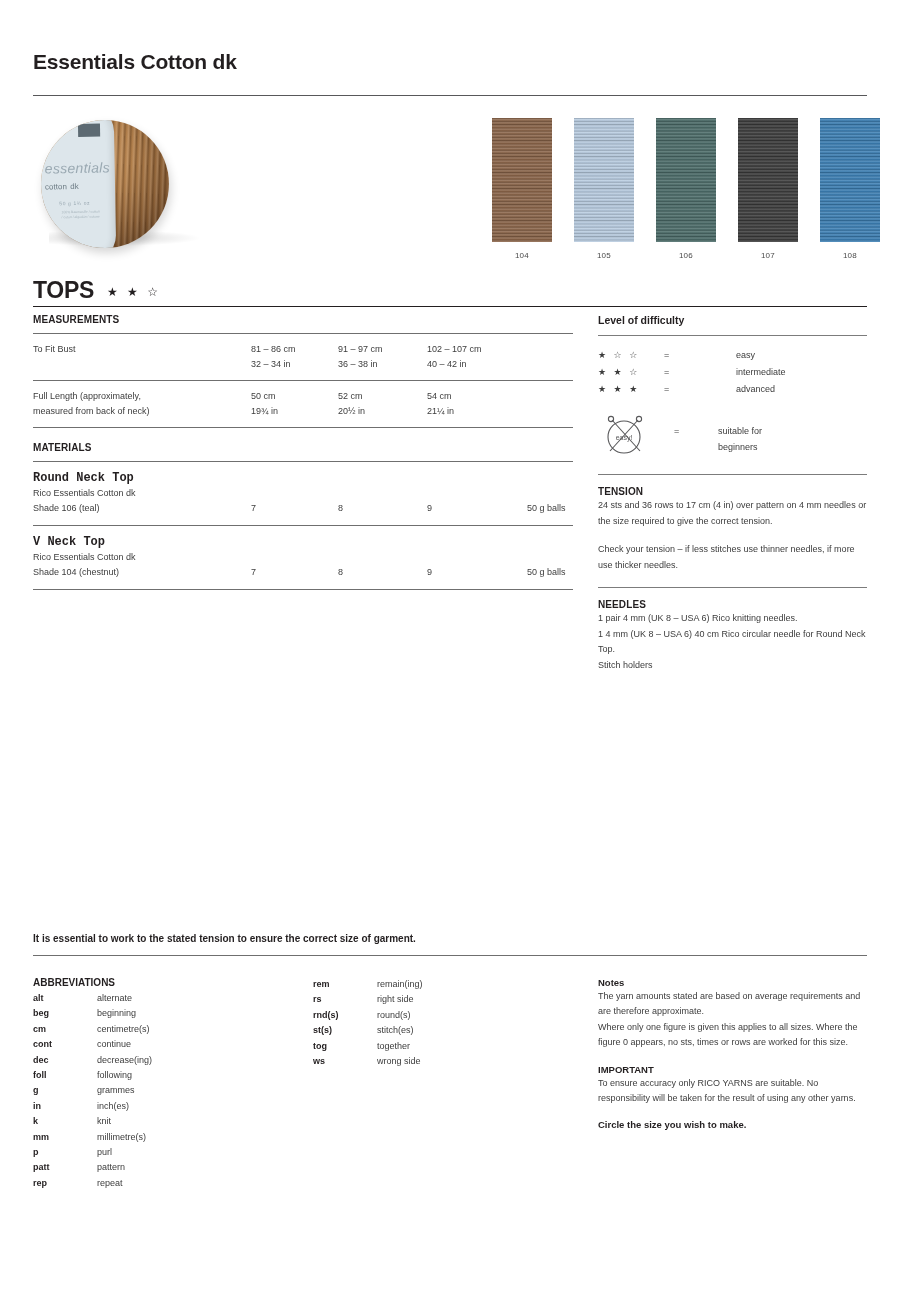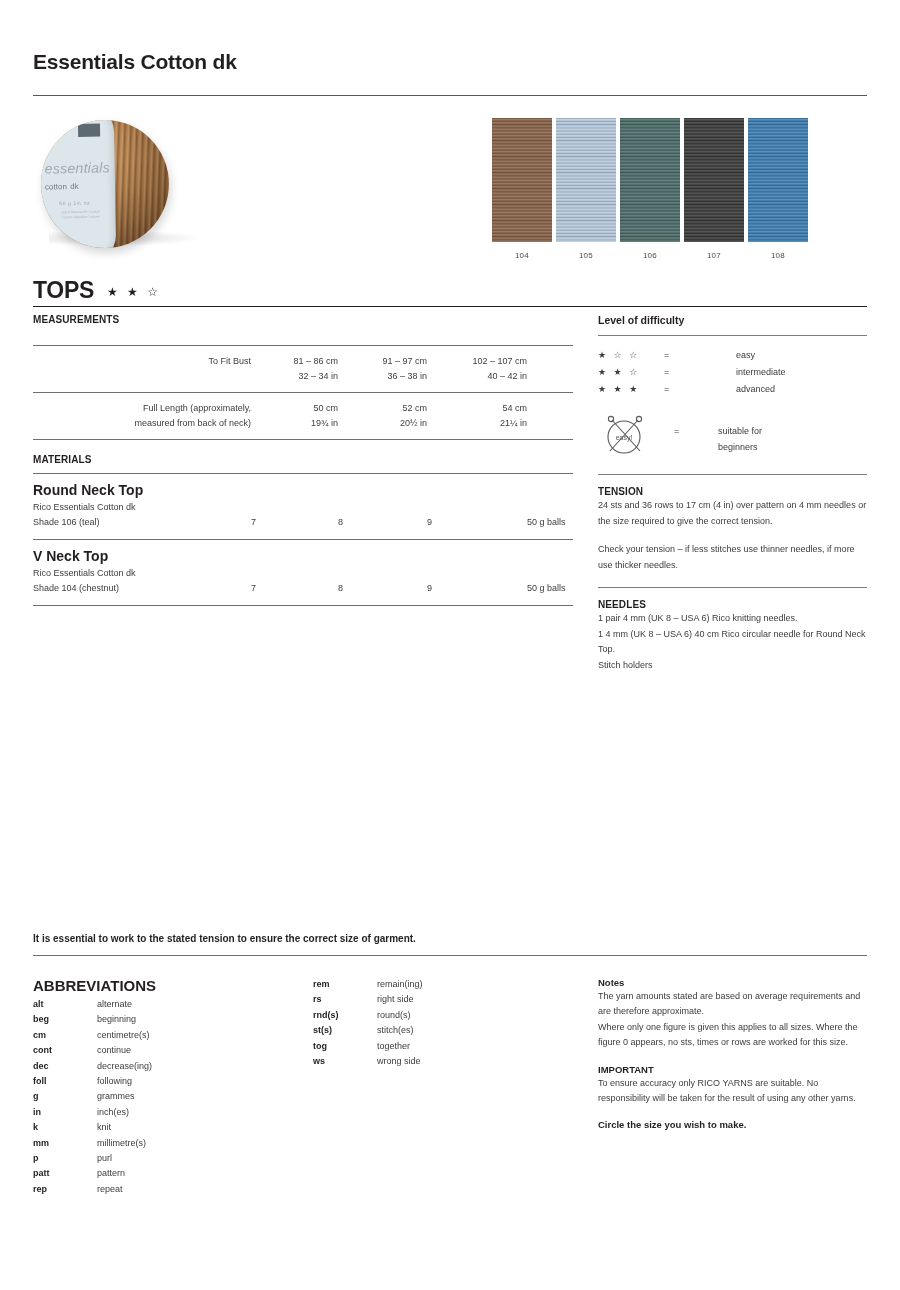--- a/index.html
+++ b/index.html
@@ -47,68 +47,68 @@
   .band-t2 span { font-size: 8px; font-weight: normal; }
   .band-t3 { position: absolute; left: 22px; top: 84px; font-size: 5px; color: #9aa9b2; letter-spacing: .6px; }
   .band-t4 { position: absolute; left: 24px; top: 94px; font-size: 3.4px; color: #a7b4bc; line-height: 4.6px; width: 40px; }
   .ball-shadow {
     position: absolute; left: 16px; top: 118px; width: 150px; height: 16px;
     background: radial-gradient(ellipse at 40% 50%, rgba(0,0,0,0.17) 0%, rgba(0,0,0,0) 72%);
   }
 
   
   .swatches { position: absolute; left: 492px; top: 118px; width: 380px; }
-  .swatch-row { display: flex; gap: 4px; align-items: center; }
+  .swatch-row { display: flex; gap: 22px; align-items: center; }
   .swatch { width: 60px; }
   .swatch-chip {
     width: 60px; height: 124px;
   }
   .swatch-label { text-align: center; font-size: 8px; color: #4a4a4a; margin-top: 9px; letter-spacing: .3px; }
 
   
   .tops-head { position: absolute; left: 33px; top: 277px; display: flex; align-items: center; gap: 13px; }
   .tops-title { font-size: 23px; font-weight: bold; letter-spacing: -0.3px; }
   .stars { font-size: 12px; letter-spacing: 3px; color: #231f20; position: relative; top: 1px; }
   .hr-tops { position: absolute; left: 33px; top: 306px; width: 834px; height: 1px; background: #231f20; }
 
   
   .col-left { position: absolute; left: 33px; top: 314px; width: 540px; }
   .col-right { position: absolute; left: 598px; top: 314px; width: 269px; }
 
   .sec-head { font-size: 10px; font-weight: bold; letter-spacing: .1px; }
   .sec-head-lg { font-size: 10.5px; font-weight: bold; }
 
-  .mtable { width: 100%; border-collapse: collapse; margin-top: 20px; text-align: right; }
+  .mtable { width: 100%; border-collapse: collapse; margin-top: 8px; }
   .mtable td { font-size: 9px; color: #3c3c3c; vertical-align: top; padding: 0; line-height: 15px; }
   .mrow { border-top: 1px solid #6f6f6f; }
   .mrow td { padding-top: 8px; padding-bottom: 8px; }
   .c-label { width: 218px; }
   .c1 { width: 87px; } .c2 { width: 89px; } .c3 { width: 100px; }
   .c-tail { text-align: left; }
 
   .mat-block { font-size: 9px; color: #3c3c3c; line-height: 15px; }
-  .mat-block b { color: #231f20; font-size: 14px; }
+  .mat-block b { color: #231f20; font-size: 12px; font-family: Liberation Mono, monospace; }
 
   
   .diff-table { width: 100%; border-collapse: collapse; margin-top: 14px; }
   .diff-table td { font-size: 9px; color: #3c3c3c; padding: 0 0 7px 0; vertical-align: top; }
   .d-stars { width: 66px; font-size: 11px; letter-spacing: 2.5px; color: #231f20; }
   .d-eq { width: 72px; }
   .easy-badge { position: relative; width: 58px; height: 56px; }
   .easy-badge svg { display: block; }
   .body-txt { font-size: 9px; color: #3c3c3c; line-height: 15.5px; }
 
   
   .essential {
     position: absolute; left: 33px; top: 933px; width: 834px;
     font-size: 10px; font-weight: bold; color: #231f20;
   }
   .hr-essential { position: absolute; left: 33px; top: 955px; width: 834px; height: 1px; background: #6f6f6f; }
 
-  .abbr-head { font-size: 15px; font-weight: bold; }
+  .abbr-head { font-size: 10px; font-weight: bold; }
   .abbr-list { margin-top: 3px; }
   .abbr-row { display: flex; font-size: 9px; line-height: 15.4px; }
   .abbr-key { width: 64px; font-weight: bold; color: #231f20; }
   .abbr-val { color: #3c3c3c; }
 
   .abbr-c1 { position: absolute; left: 33px; top: 977px; width: 260px; }
   .abbr-c2 { position: absolute; left: 313px; top: 977px; width: 260px; }
   .notes-col { position: absolute; left: 598px; top: 977px; width: 272px; }
   .notes-col h4 { font-size: 9.5px; font-weight: bold; margin-bottom: 1px; }
   .notes-col p { font-size: 9px; color: #3c3c3c; line-height: 15.4px; }

